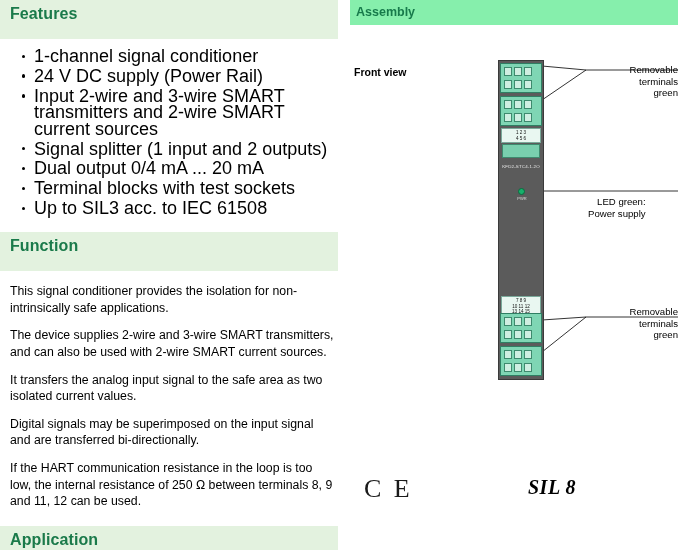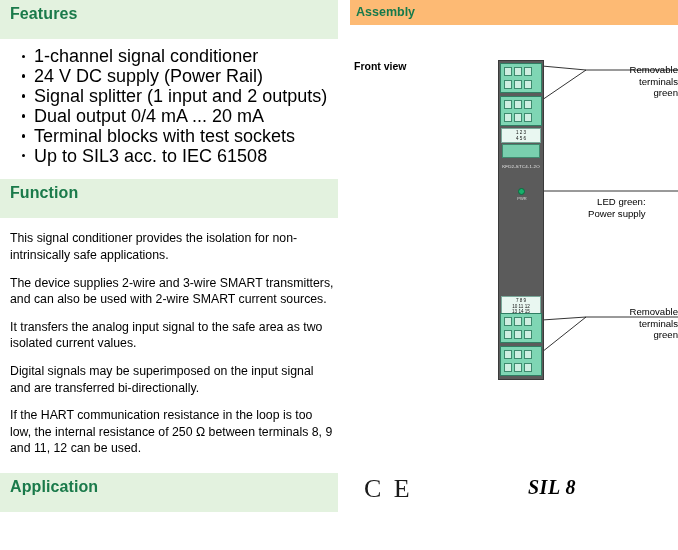--- a/index.html
+++ b/index.html
@@ -59,29 +59,29 @@
   }
   .para.first { margin-top: 12px; }
 
   
   .right-col {
     position: absolute;
     left: 350px; top: 0;
     width: 328px; height: 550px;
   }
   .assembly-head {
-    background: #fdba74;
+    background: #86efac;
     color: #177a4b;
     font-weight: bold;
     font-size: 12.5px;
     padding: 5px 0 6px 6px;
   }
   .frontview-label {
     position: absolute;
-    left: 4px; top: 60px;
+    left: 4px; top: 66px;
     font-size: 10.5px;
     font-weight: bold;
     color: #000;
   }
 
   
   .device {
     position: absolute;
     left: 148px; top: 60px;
     width: 46px; height: 320px;
@@ -209,20 +209,21 @@
 
 <div class="page">
 
   <div class="left-col">
 
     <div class="section-head">Features</div>
 
     <ul class="bullets">
       <li>1-channel signal conditioner</li>
       <li>24 V DC supply (Power Rail)</li>
+      <li>Input 2-wire and 3-wire SMART transmitters and 2-wire SMART current sources</li>
       <li>Signal splitter (1 input and 2 outputs)</li>
       <li>Dual output 0/4 mA ... 20 mA</li>
       <li>Terminal blocks with test sockets</li>
       <li>Up to SIL3 acc. to IEC 61508</li>
     </ul>
 
     <div style="height:12px"></div>
     <div class="section-head">Function</div>
 
     <div class="para first">This signal conditioner provides the isolation for non-intrinsically safe applications.</div>

